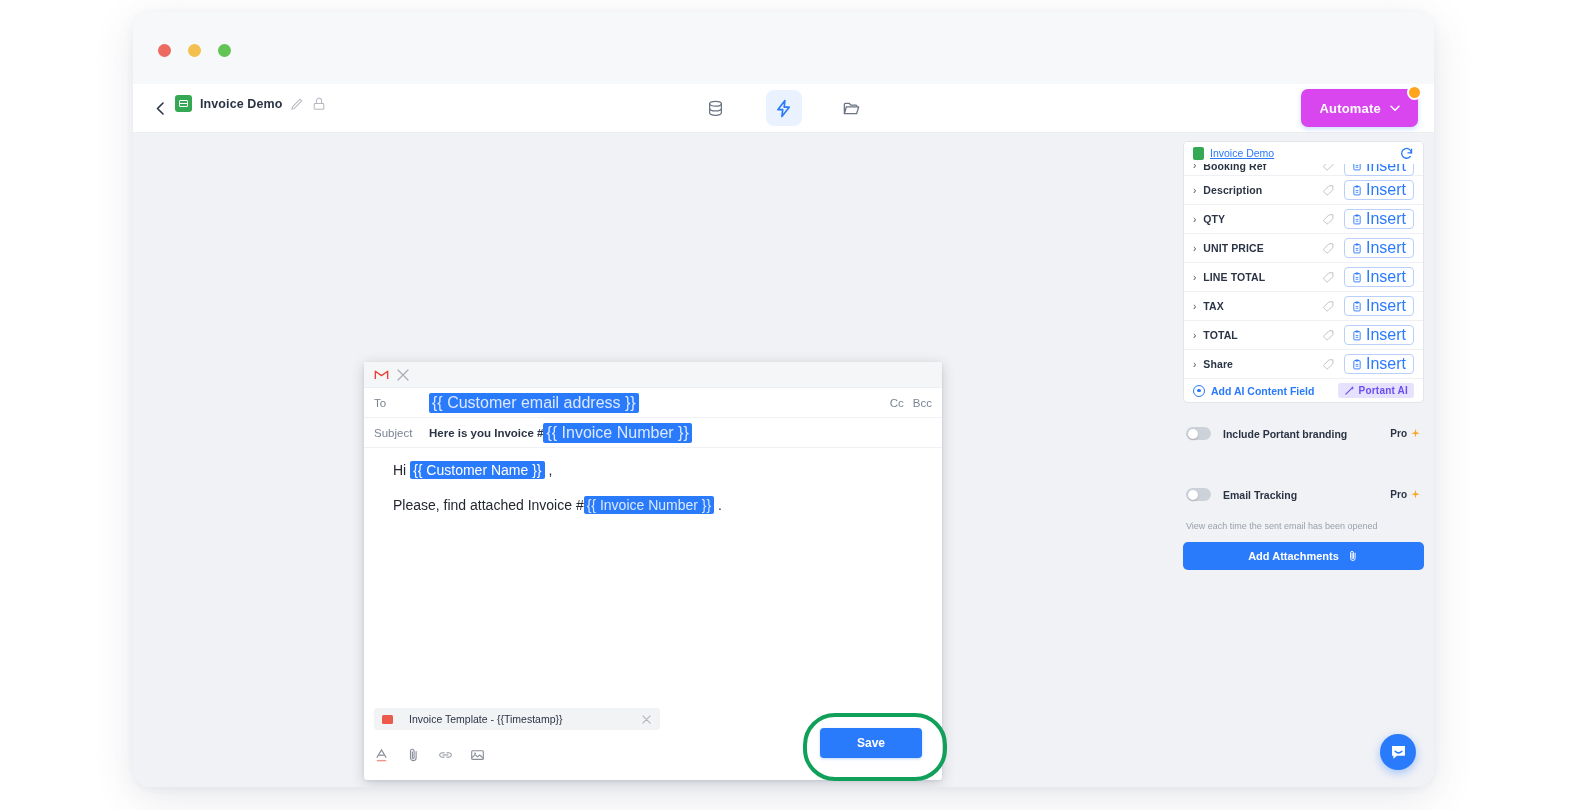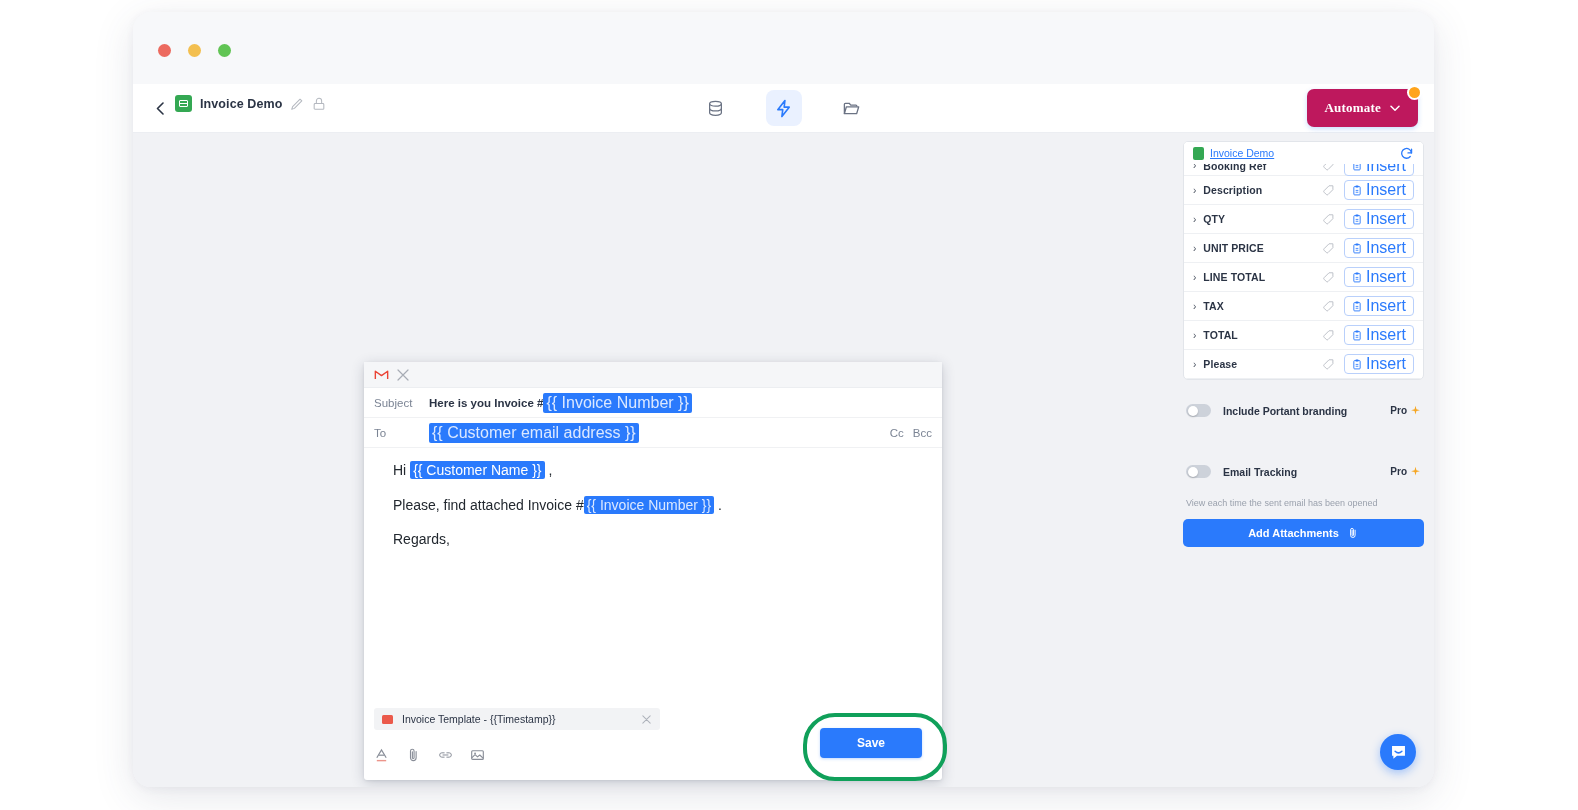--- a/index.html
+++ b/index.html
@@ -55,24 +55,24 @@
     display:flex;align-items:center;gap:32px;
   }
   .tool-btn{
     width:36px;height:36px;border-radius:8px;display:flex;align-items:center;justify-content:center;
     cursor:pointer;
   }
   .tool-btn.active{background:#eaf1ff;}
 
   .automate-wrap{position:absolute;right:16px;top:5px;}
   .automate-btn{
-    background:#be185d;color:#fff;border:none;border-radius:7px;
+    background:#d946ef;color:#fff;border:none;border-radius:7px;
     height:38px;padding:0 18px;font-size:13px;font-weight:700;letter-spacing:.2px;
     display:flex;align-items:center;gap:9px;cursor:pointer;
-    font-family:Liberation Serif, serif;
+    font-family:Liberation Sans, sans-serif;
     box-shadow:0 2px 5px rgba(42,122,252,.25);
   }
   .automate-badge{
     position:absolute;right:-4px;top:-4px;width:11px;height:11px;border-radius:50%;
     background:#ffa41b;border:2px solid #fff;
   }
 
   
   .appbody{position:relative;height:655px;background:#f1f2f5;}
   .canvas{position:absolute;left:0;top:0;right:261px;bottom:0;background:#f1f2f5;}
@@ -110,21 +110,21 @@
   .body-area{
     flex:1;padding:12px 10px 0 10px;font-size:14px;color:#22282f;line-height:1.55;
     overflow:hidden;
     margin-left:19px;
   }
   .body-area p{margin:0 0 13px 0;}
   .body-area p.tight{margin-bottom:0;}
 
   .attach-row{padding:0 10px 0 10px;flex:0 0 auto;}
   .attach-chip{
-    display:flex;align-items:center;gap:9px;background:#f2f3f5;border-radius:3px;
+    display:flex;align-items:center;gap:16px;background:#f2f3f5;border-radius:3px;
     height:22px;padding:0 8px;width:286px;box-sizing:border-box;
   }
   .pdf-ic{width:11px;height:9px;border-radius:1.5px;background:#eb5a4b;flex:0 0 auto;}
   .attach-name{font-size:10.5px;color:#2b3445;flex:1;}
   .attach-x{width:11px;height:11px;opacity:.45;cursor:pointer;}
 
   .compose-foot{
     flex:0 0 auto;height:50px;display:flex;align-items:center;padding:0 10px;
   }
   .foot-icons{display:flex;align-items:center;gap:17px;}
@@ -292,38 +292,37 @@
             <svg class="gmail-m" viewBox="0 0 20 15">
               <path d="M1.6 13.6 V3 L10 9 L18.4 3 V13.6" fill="none" stroke="#ea4335" stroke-width="1.9" stroke-linejoin="round"></path>
             </svg>
             <svg class="compose-x" viewBox="0 0 14 14">
               <path d="M2 2 L12 12 M12 2 L2 12" stroke="#5b6474" stroke-width="1.2" stroke-linecap="round"></path>
             </svg>
           </div>
 
 
           <div class="field-row">
-            <div class="field-label">Subject</div>
-            <span class="subject-val">Here is you Invoice #</span>
-              <span class="hl dim">{{ Invoice Number }}</span>
-          </div>
-
-          <div class="field-row">
             <div class="field-label">To</div>
             <span class="hl dim">{{ Customer email address }}</span>
             <div class="ccbcc">
               <span>Cc</span>
               <span>Bcc</span>
             </div>
           </div>
 
+          <div class="field-row">
+            <div class="field-label">Subject</div>
+            <span class="subject-val">Here is you Invoice #</span>
+              <span class="hl dim">{{ Invoice Number }}</span>
+          </div>
+
           <div class="body-area">
             <p><span>Hi </span><span class="hl">{{ Customer Name }}</span><span> ,</span></p>
             <p><span>Please, find attached Invoice #</span><span class="hl dim">{{ Invoice Number }}</span><span> .</span></p>
-            <p>Regards,</p>
           </div>
 
           <div class="attach-row">
             <div class="attach-chip">
               <div class="pdf-ic"></div>
               <div class="attach-name">Invoice Template - {{Timestamp}}</div>
               <svg class="attach-x" viewBox="0 0 12 12">
                 <path d="M2 2 L10 10 M10 2 L2 10" stroke="#5b6474" stroke-width="1.1" stroke-linecap="round"></path>
               </svg>
             </div>
@@ -472,35 +471,48 @@
                   <svg width="10" height="11" viewBox="0 0 12 13">
                     <rect x="2.2" y="1.8" width="7.6" height="10" rx="1" fill="none" stroke="#2a7afc" stroke-width="1.1"></rect>
                     <rect x="4.2" y="0.6" width="3.6" height="2.2" rx="0.7" fill="#2a7afc"></rect>
                     <path d="M4.4 6.4 H7.6 M4.4 8.6 H7.6" stroke="#2a7afc" stroke-width="1"></path>
                   </svg>
                   <span>Insert</span>
                 </div>
               </div>
               <div class="sb-row">
                 <span class="sb-caret">›</span>
-                <span class="sb-name">Please</span>
-                <svg class="tag-ic" viewBox="0 0 16 16">
-                  <path d="M8.6 2.2 H13.4 V7 L7.4 13 A1.4 1.4 0 0 1 5.4 13 L2.6 10.2 A1.4 1.4 0 0 1 2.6 8.2 Z" fill="none" stroke="#6b7384" stroke-width="1.2" stroke-linejoin="round"></path>
-                </svg>
-                <div class="insert-btn">
-                  <svg width="10" height="11" viewBox="0 0 12 13">
-                    <rect x="2.2" y="1.8" width="7.6" height="10" rx="1" fill="none" stroke="#2a7afc" stroke-width="1.1"></rect>
-                    <rect x="4.2" y="0.6" width="3.6" height="2.2" rx="0.7" fill="#2a7afc"></rect>
-                    <path d="M4.4 6.4 H7.6 M4.4 8.6 H7.6" stroke="#2a7afc" stroke-width="1"></path>
-                  </svg>
-                  <span>Insert</span>
-                </div>
-              </div>
-            </div>
-
+                <span class="sb-name">Share</span>
+                <svg class="tag-ic" viewBox="0 0 16 16">
+                  <path d="M8.6 2.2 H13.4 V7 L7.4 13 A1.4 1.4 0 0 1 5.4 13 L2.6 10.2 A1.4 1.4 0 0 1 2.6 8.2 Z" fill="none" stroke="#6b7384" stroke-width="1.2" stroke-linejoin="round"></path>
+                </svg>
+                <div class="insert-btn">
+                  <svg width="10" height="11" viewBox="0 0 12 13">
+                    <rect x="2.2" y="1.8" width="7.6" height="10" rx="1" fill="none" stroke="#2a7afc" stroke-width="1.1"></rect>
+                    <rect x="4.2" y="0.6" width="3.6" height="2.2" rx="0.7" fill="#2a7afc"></rect>
+                    <path d="M4.4 6.4 H7.6 M4.4 8.6 H7.6" stroke="#2a7afc" stroke-width="1"></path>
+                  </svg>
+                  <span>Insert</span>
+                </div>
+              </div>
+            </div>
+
+          <div class="ai-row">
+            <div class="ai-dot">
+                <i></i>
+              </div>
+            <div class="ai-link">Add AI Content Field</div>
+            <div class="portant-badge">
+              <svg width="11" height="11" viewBox="0 0 12 12">
+                <path d="M2 10 L8.4 3.6" stroke="#6c4df2" stroke-width="1.3" stroke-linecap="round"></path>
+                <path d="M9.2 1.2 L9.8 2.6 L11.2 3.2 L9.8 3.8 L9.2 5.2 L8.6 3.8 L7.2 3.2 L8.6 2.6 Z" fill="#6c4df2"></path>
+              </svg>
+              <span>Portant AI</span>
+            </div>
+          </div>
         </div>
 
         <div id="toggles-list">
             <div class="toggle-row">
               <div class="switch">
                 <i></i>
               </div>
               <div class="toggle-label">Include Portant branding</div>
               <div class="pro-badge">
                 <span>Pro</span>

